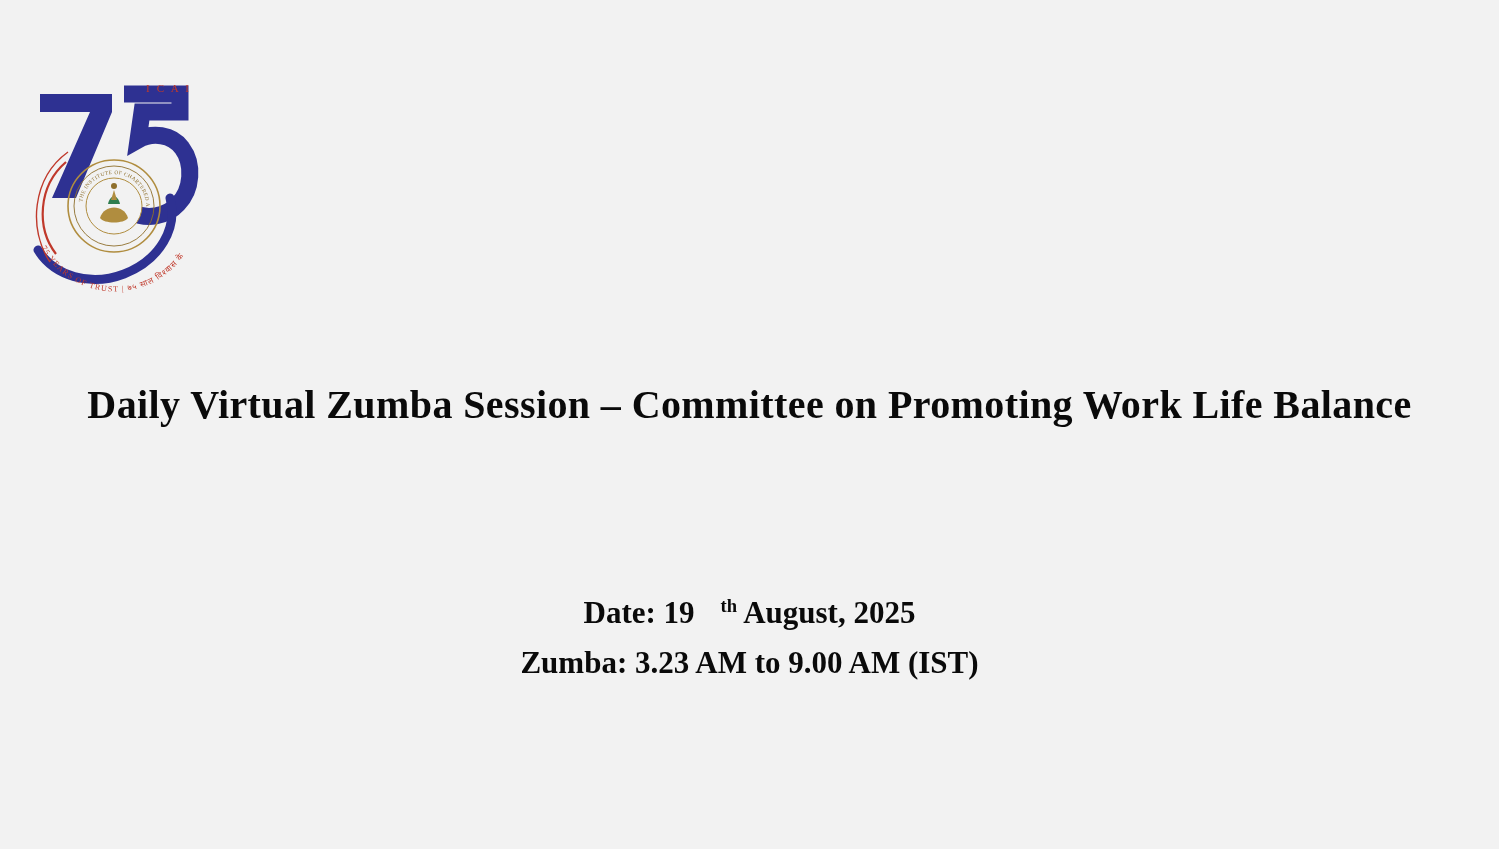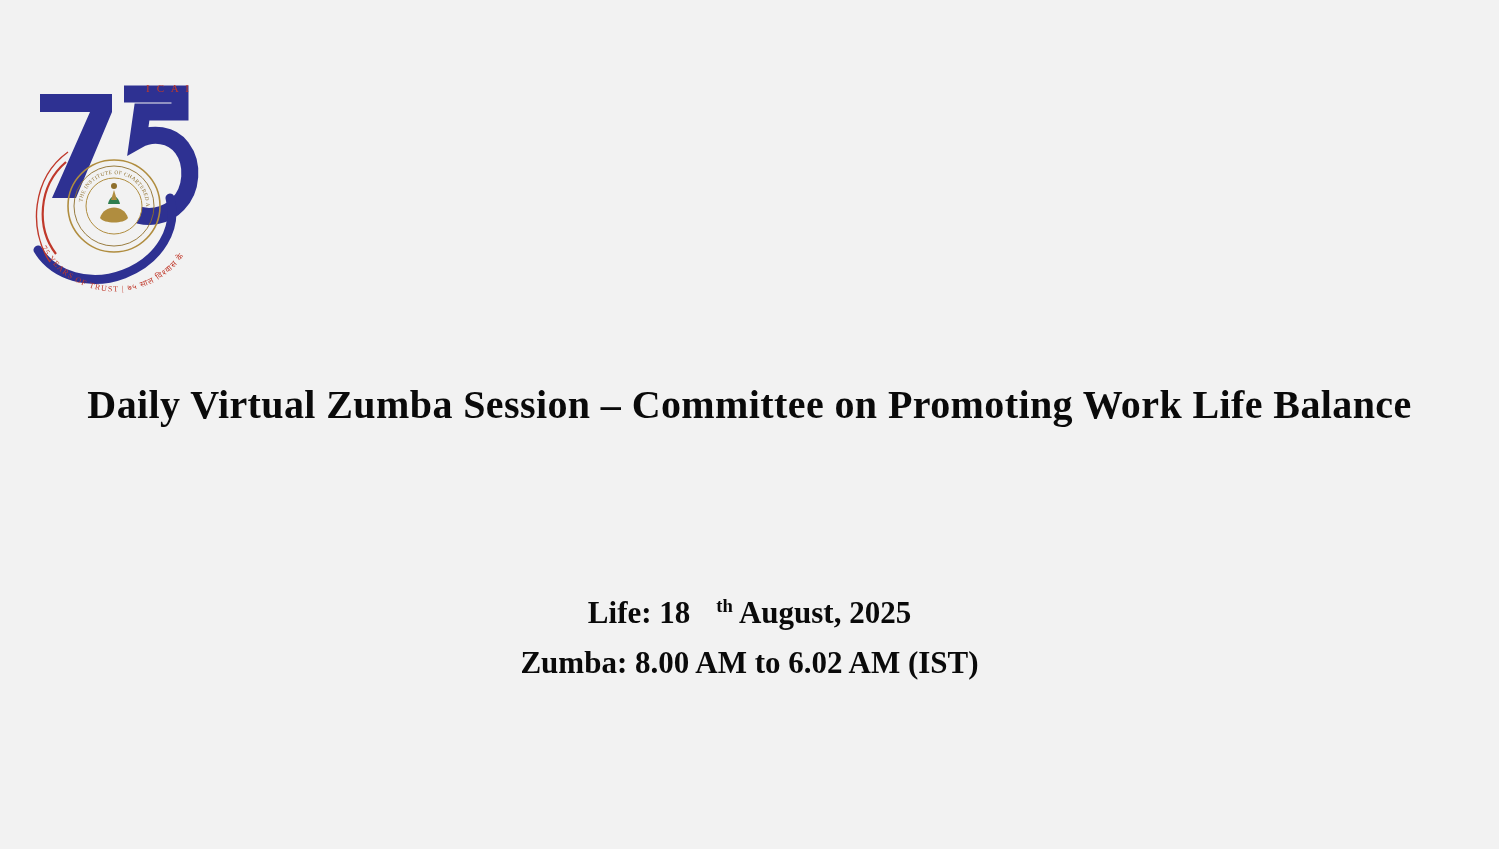--- a/index.html
+++ b/index.html
@@ -117,21 +117,21 @@
           <textPath href="#tagArc" startOffset="6%">75 YEARS OF TRUST | ७५ साल विश्वास के</textPath>
         </text>
       </svg>
     </div>
   </div>
 
   <div class="title">Daily Virtual  Zumba Session – Committee on Promoting Work Life Balance</div>
 
   <div class="details">
     <div class="line">
-      <span>Life:</span>
-      <span>18</span><sup>th</sup><span> August, 2025</span>
+      <span>Date:</span>
+      <span>19</span><sup>th</sup><span> August, 2025</span>
     </div>
     <div class="line">
-      <span>Zumba:</span><span> 8.00 AM to 6.02 AM (IST)</span>
+      <span>Zumba:</span><span> 3.23 AM to 9.00 AM (IST)</span>
     </div>
   </div>
 
 </div>
 
 </body></html>

